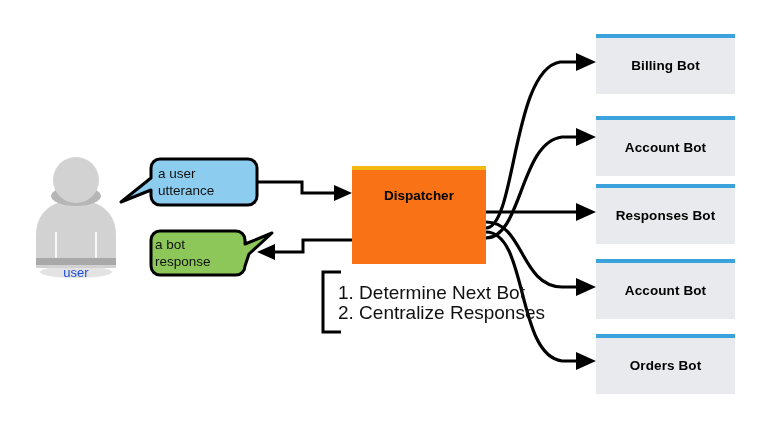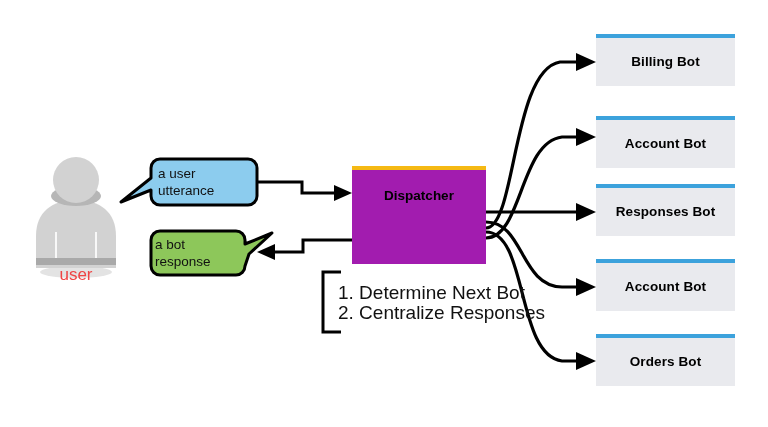--- a/index.html
+++ b/index.html
@@ -20,21 +20,21 @@
     left: 0;
     top: 0;
     width: 768px;
     height: 427px;
   }
 
   
   .bot-box {
     position: absolute;
     width: 139px;
-    height: 52px;
+    height: 60px;
     background: #e9eaee;
     border-top: 4px solid #3CA2DC;
     box-sizing: border-box;
     display: flex;
     align-items: center;
     justify-content: center;
   }
   .bot-label {
     font-size: 13.5px;
     font-weight: bold;
@@ -43,21 +43,21 @@
     line-height: 1;
   }
 
   
   #dispatcher-box {
     position: absolute;
     left: 352px;
     top: 166px;
     width: 134px;
     height: 98px;
-    background: #a21caf;
+    background: #f97316;
     border-top: 4px solid #F5B914;
     box-sizing: border-box;
   }
   #dispatcher-label {
     position: absolute;
     left: 0;
     top: 18px;
     width: 100%;
     text-align: center;
     font-size: 13.5px;
@@ -85,22 +85,22 @@
     width: 84px;
   }
 
   
   #user-caption {
     position: absolute;
     left: 36px;
     top: 265px;
     width: 80px;
     text-align: center;
-    font-size: 17px;
-    color: #ef4444;
+    font-size: 13px;
+    color: #1d4ed8;
     font-weight: normal;
   }
 
   
   .note-line {
     position: absolute;
     left: 338px;
     font-size: 19px;
     color: #111111;
     white-space: nowrap;

